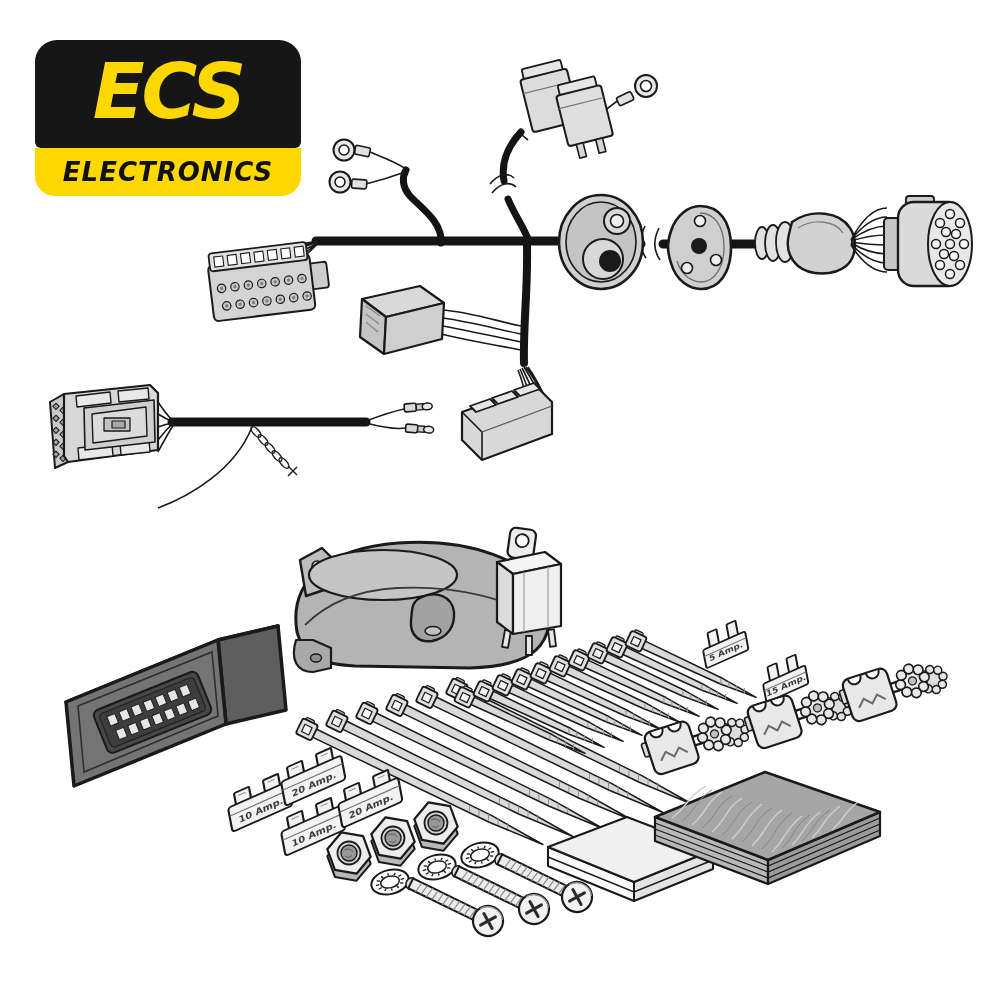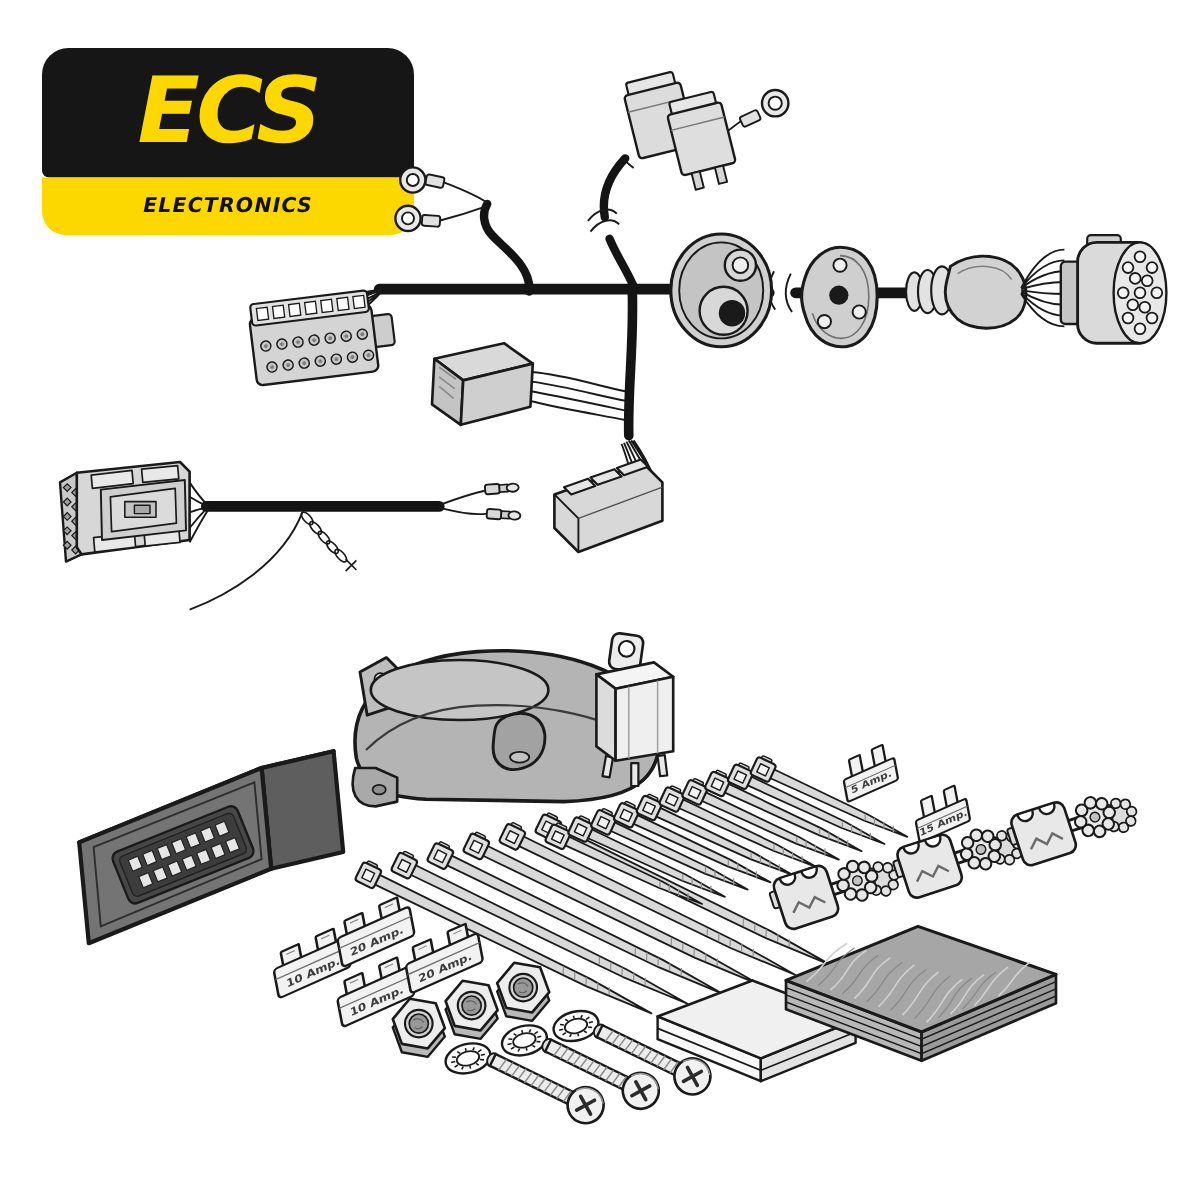--- a/index.html
+++ b/index.html
@@ -1,27 +1,27 @@
 <!DOCTYPE html>
 <html><head>
 <meta charset="utf-8">
 <style>
   html,body{margin:0;padding:0;background:#ffffff;}
   #stage{position:relative;width:1000px;height:1000px;background:#ffffff;overflow:hidden;
          font-family:"DejaVu Sans",sans-serif;}
   #art{position:absolute;left:0;top:0;}
   
-  #logo{position:absolute;left:35px;top:40px;width:310px;text-align:center;}
+  #logo{position:absolute;left:35px;top:40px;width:266px;text-align:center;}
   #logo .black{background:#161616;border-radius:22px 22px 6px 6px;height:108px;
     display:flex;align-items:center;justify-content:center;}
   #logo .black span{color:#fdd800;font-size:76px;font-weight:bold;font-style:italic;
     letter-spacing:-3px;line-height:1;transform:translateY(-2px);}
   #logo .yellow{background:#fdd800;border-radius:0 0 20px 20px;height:48px;margin-top:0;
     display:flex;align-items:center;justify-content:center;}
-  #logo .yellow span{color:#111;font-size:17px;font-weight:bold;font-style:italic;letter-spacing:1px;}
+  #logo .yellow span{color:#111;font-size:26px;font-weight:bold;font-style:italic;letter-spacing:1px;}
   
   .ln{stroke:#1a1a1a;stroke-linejoin:round;stroke-linecap:round;}
   .wire{fill:none;stroke:#1a1a1a;stroke-width:1.6;}
   .cable{fill:none;stroke:#141414;stroke-linecap:round;}
   text.fuselabel{font-family:"DejaVu Sans",sans-serif;font-size:9.5px;font-weight:bold;
     fill:#3c3c3c;text-anchor:middle;}
   text.fuselabel.mini{font-size:8.5px;}
 </style>
 </head>
 <body>

